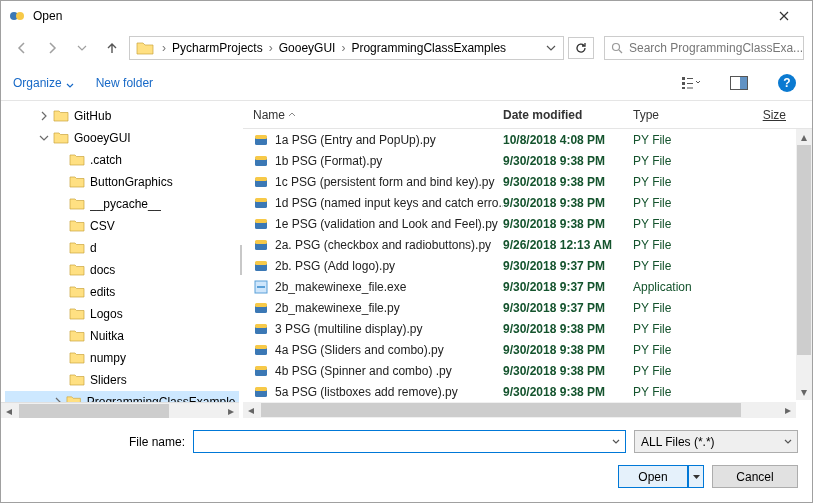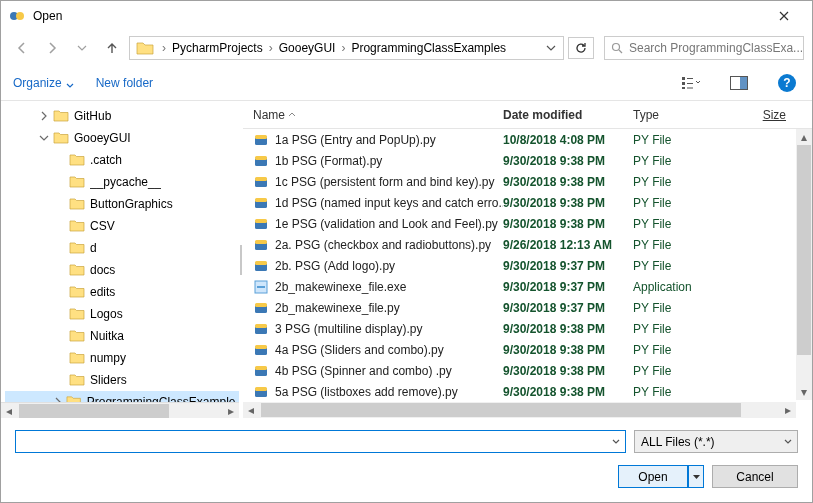--- a/index.html
+++ b/index.html
@@ -230,31 +230,31 @@
             <span class="tlabel">.catch</span>
           </div>
           <div class="tnode">
             <span class="tw" style="width: 48px;"></span>
             <span class="twist"></span>
             <span class="tfolder">
               <svg viewBox="0 0 16 16">
                 <path d="M1 3 h5 l1.5 1.5 H15 V13 H1 z" fill="#ffe082" stroke="#caa53d" stroke-width="0.7"></path>
               </svg>
             </span>
+            <span class="tlabel">ButtonGraphics</span>
+          </div>
+          <div class="tnode">
+            <span class="tw" style="width: 48px;"></span>
+            <span class="twist"></span>
+            <span class="tfolder">
+              <svg viewBox="0 0 16 16">
+                <path d="M1 3 h5 l1.5 1.5 H15 V13 H1 z" fill="#ffe082" stroke="#caa53d" stroke-width="0.7"></path>
+              </svg>
+            </span>
             <span class="tlabel">__pycache__</span>
-          </div>
-          <div class="tnode">
-            <span class="tw" style="width: 48px;"></span>
-            <span class="twist"></span>
-            <span class="tfolder">
-              <svg viewBox="0 0 16 16">
-                <path d="M1 3 h5 l1.5 1.5 H15 V13 H1 z" fill="#ffe082" stroke="#caa53d" stroke-width="0.7"></path>
-              </svg>
-            </span>
-            <span class="tlabel">ButtonGraphics</span>
           </div>
           <div class="tnode">
             <span class="tw" style="width: 48px;"></span>
             <span class="twist"></span>
             <span class="tfolder">
               <svg viewBox="0 0 16 16">
                 <path d="M1 3 h5 l1.5 1.5 H15 V13 H1 z" fill="#ffe082" stroke="#caa53d" stroke-width="0.7"></path>
               </svg>
             </span>
             <span class="tlabel">CSV</span>
@@ -557,20 +557,21 @@
       <div class="list-scroll-h">
         <div class="arrow left">◂</div>
         <div class="thumb-h"></div>
         <div class="arrow right">▸</div>
       </div>
     </div>
   </div>
 
   <div class="bottom">
     <div class="fnrow">
+      <div class="fnlabel">File name:</div>
       <div class="fninputwrap">
         <input class="fninput" style="">
         <div class="fndrop">
           <svg width="8" height="8" viewBox="0 0 8 8">
               <path d="M1 2 L4 5 L7 2" fill="none" stroke="currentColor" stroke-width="1.2"></path>
             </svg>
         </div>
       </div>
       <div class="filterwrap">
         <span class="flabel">ALL Files (*.*)</span>

